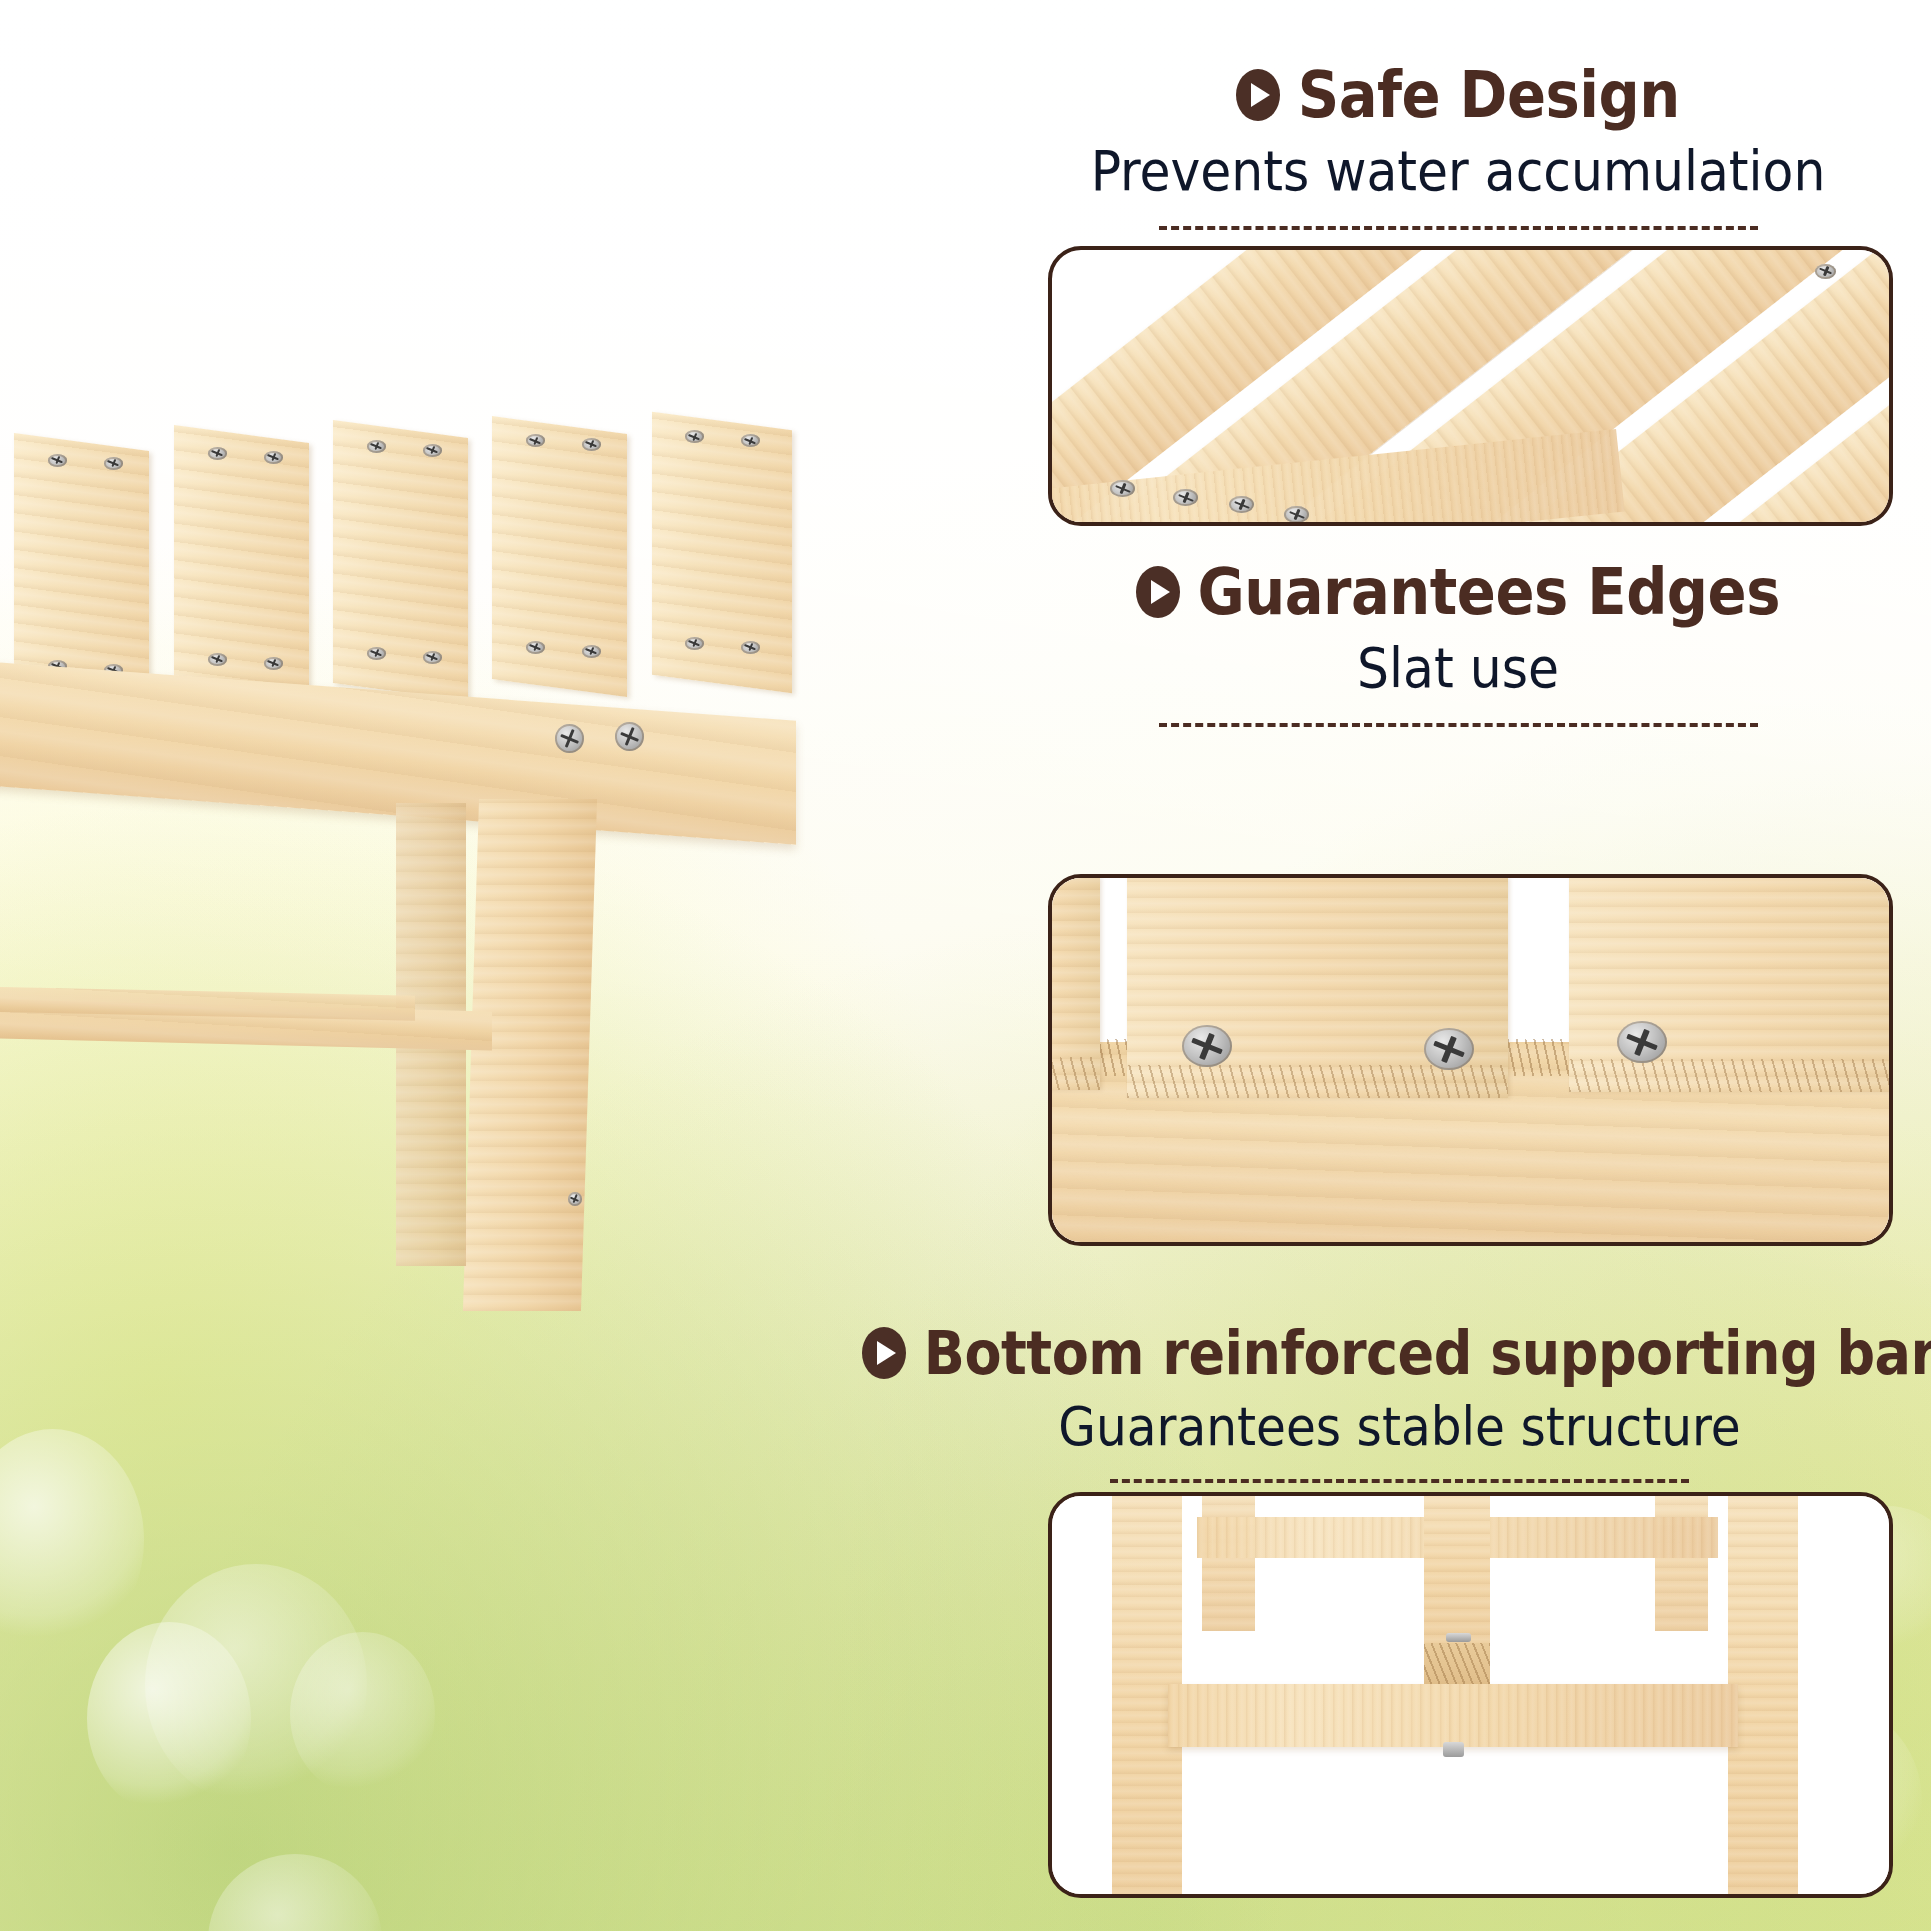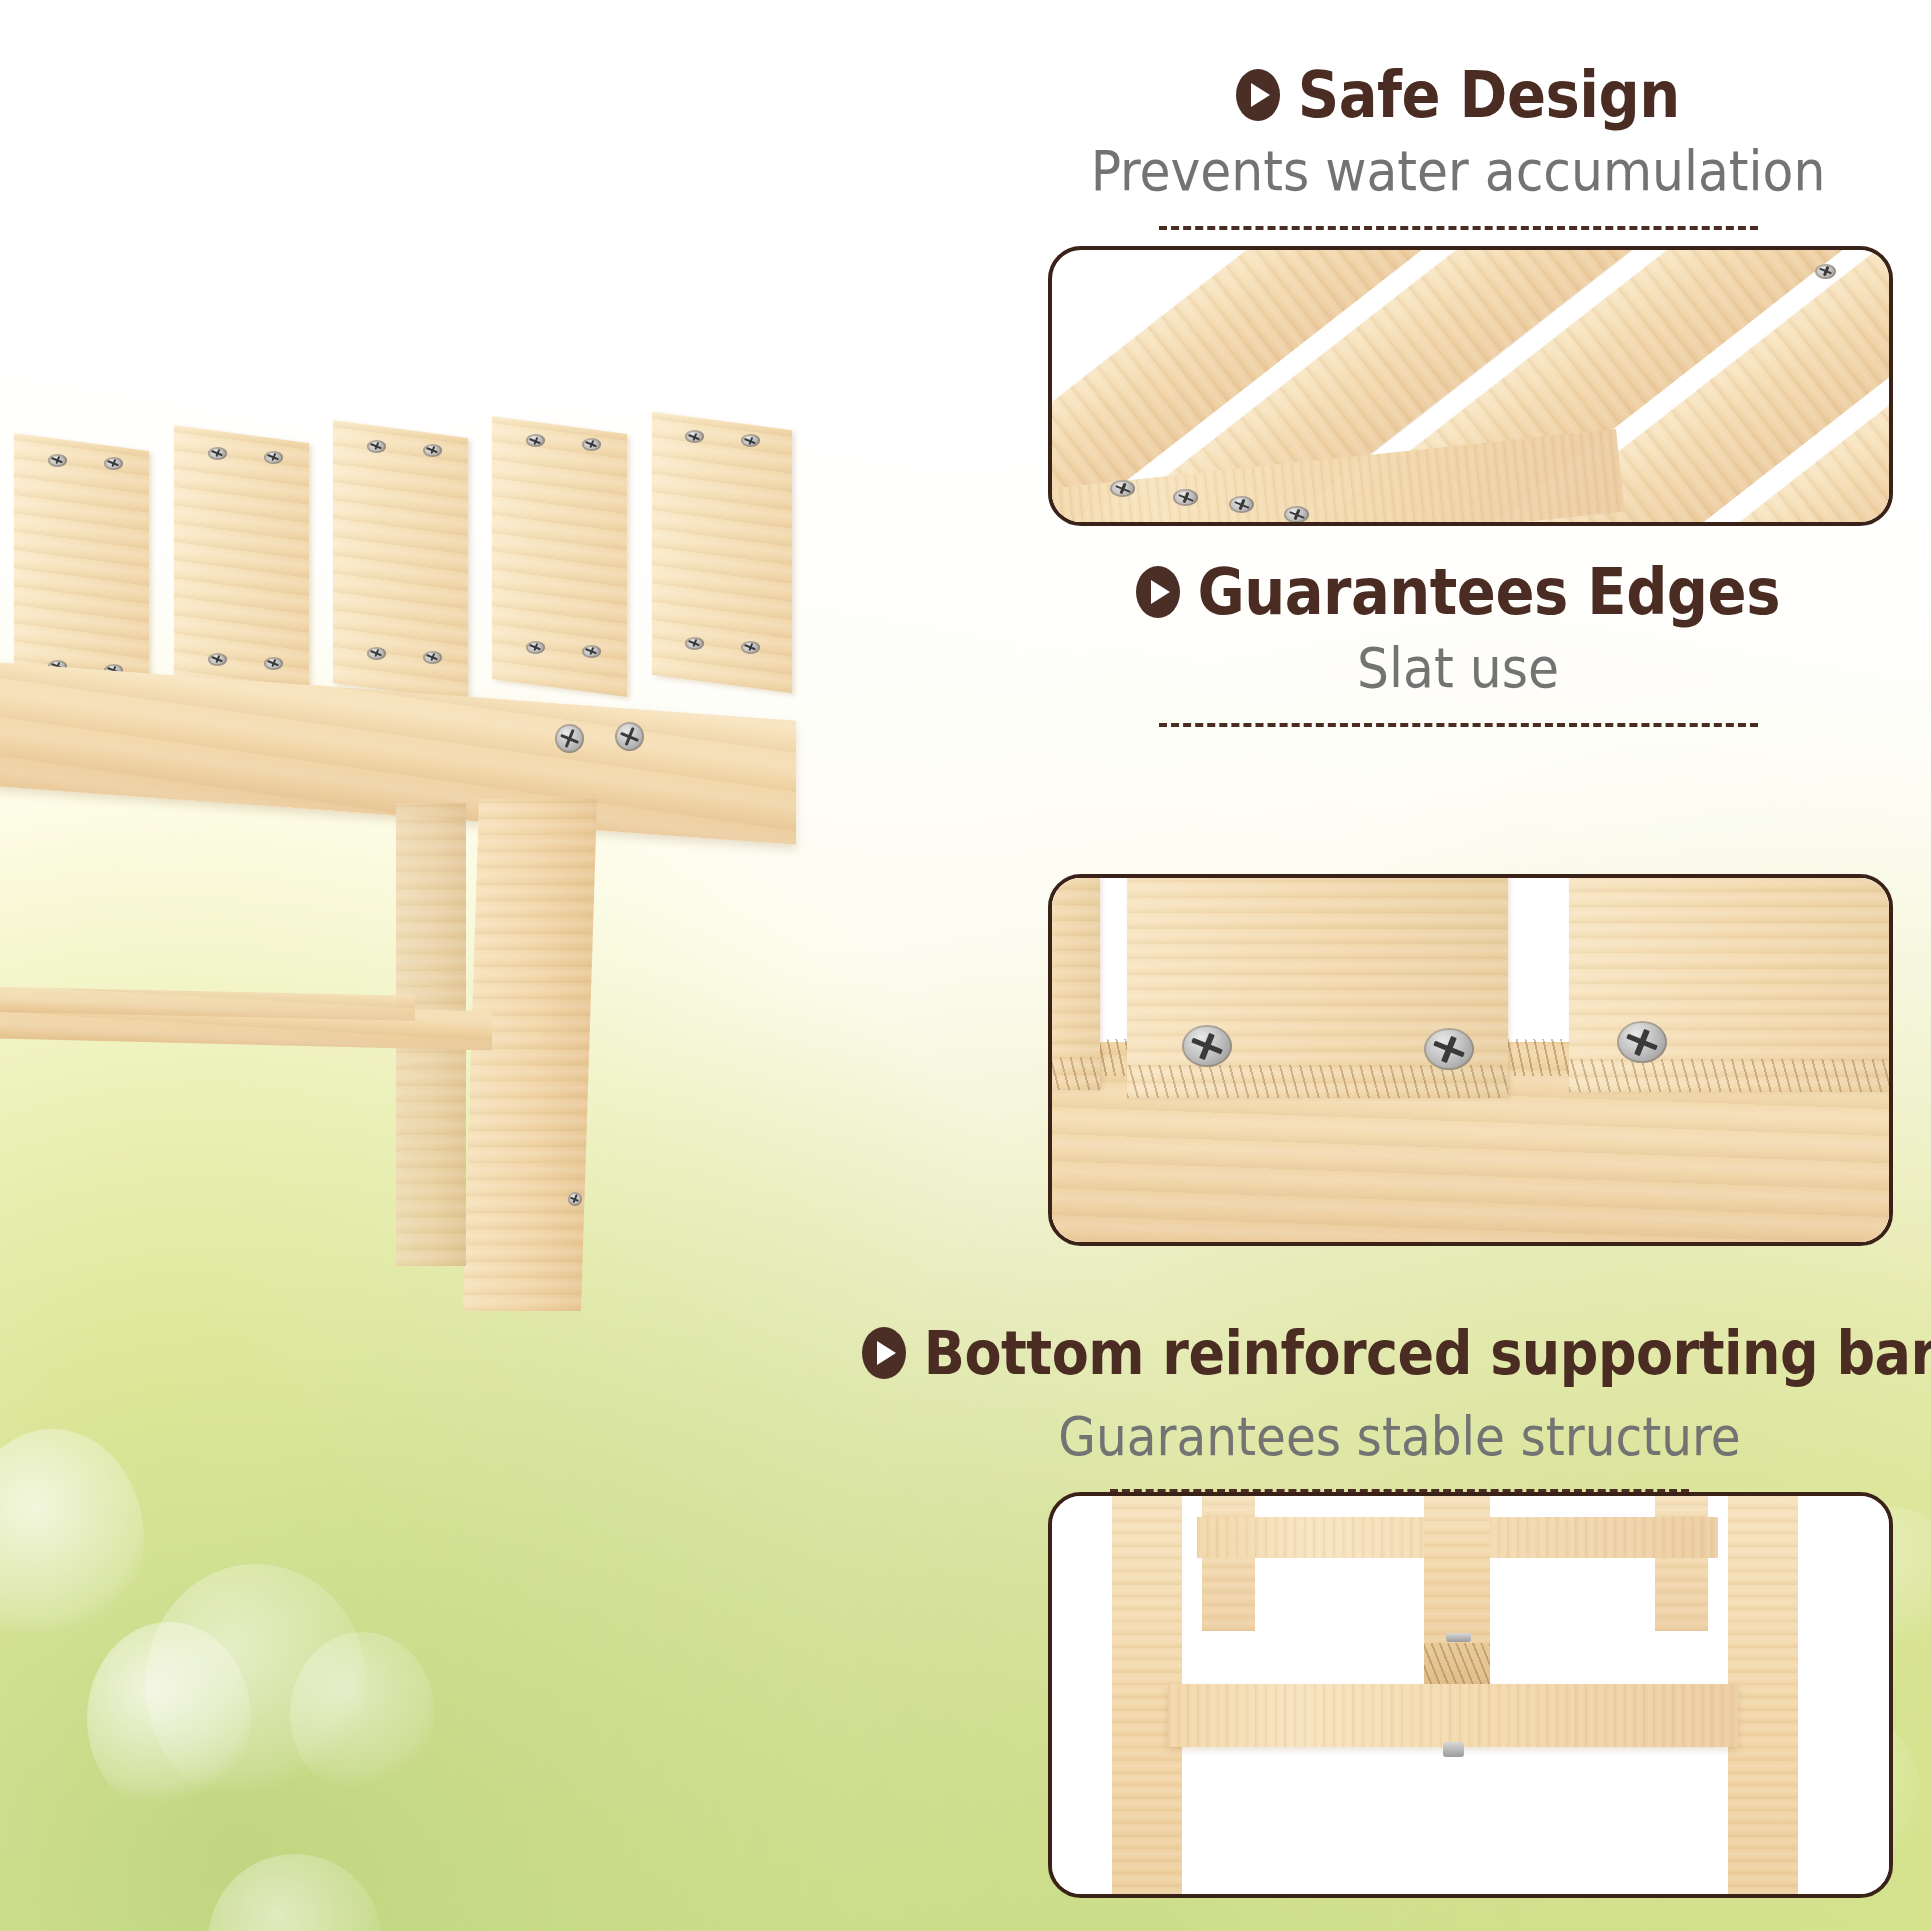--- a/index.html
+++ b/index.html
@@ -36,21 +36,21 @@
     border-top:12.6px solid transparent;border-bottom:12.6px solid transparent;
     margin-left:4.8px;
   }
   .head-txt{
     font-family:"DejaVu Sans Condensed","Liberation Sans", sans-serif;
     color:#4b2c22;font-weight:700;letter-spacing:-0.5px;white-space:nowrap;
     font-stretch:condensed;
   }
   .sub-txt{
     font-family:"DejaVu Sans Condensed","Liberation Sans", sans-serif;
-    color:#737373;font-weight:400;text-align:center;white-space:nowrap;
+    color:#0f172a;font-weight:400;text-align:center;white-space:nowrap;
     font-stretch:condensed;
   }
   .dashline{border-top:4.8px dashed #4b2c22;margin:0 auto;}
 
   .photo{
     position:absolute;border:4.8px solid #3b2218;border-radius:33px;
     overflow:hidden;background:#fff;box-sizing:border-box;
   }
 
   
@@ -271,21 +271,21 @@
     <div class="screw" style="left:565px;top:143px;width:50px;height:42px;"></div>
   </div>
 
   <div class="panel" style="left:888px;top:1318px;width:1023px;">
     <div class="head-row">
       <span class="bullet">
           <span class="tri"></span>
         </span>
       <span class="head-txt" style="font-size:60px;">Bottom reinforced supporting bar</span>
     </div>
-    <div class="sub-txt" style="font-size:54px;margin-top:17px;">Guarantees stable structure</div>
+    <div class="sub-txt" style="font-size:54px;margin-top:7px;">Guarantees stable structure</div>
     <div class="dashline" style="width:579px;margin-top:21px;"></div>
   </div>
 
   <div class="photo" style="left:1048px;top:1492px;width:845px;height:406px;">
     <div class="p3-bg"></div>
 
     <div class="p3-leg wood-v" style="left:150px;top:-19.3px;width:53px;height:154px;opacity:.92;"></div>
     <div class="p3-leg wood-v" style="left:603px;top:-19.3px;width:53px;height:154px;opacity:.92;"></div>
 
     <div class="p3-bar wood" style="position:absolute;left:145px;top:21px;width:521px;height:41px;opacity:.95;"></div>

